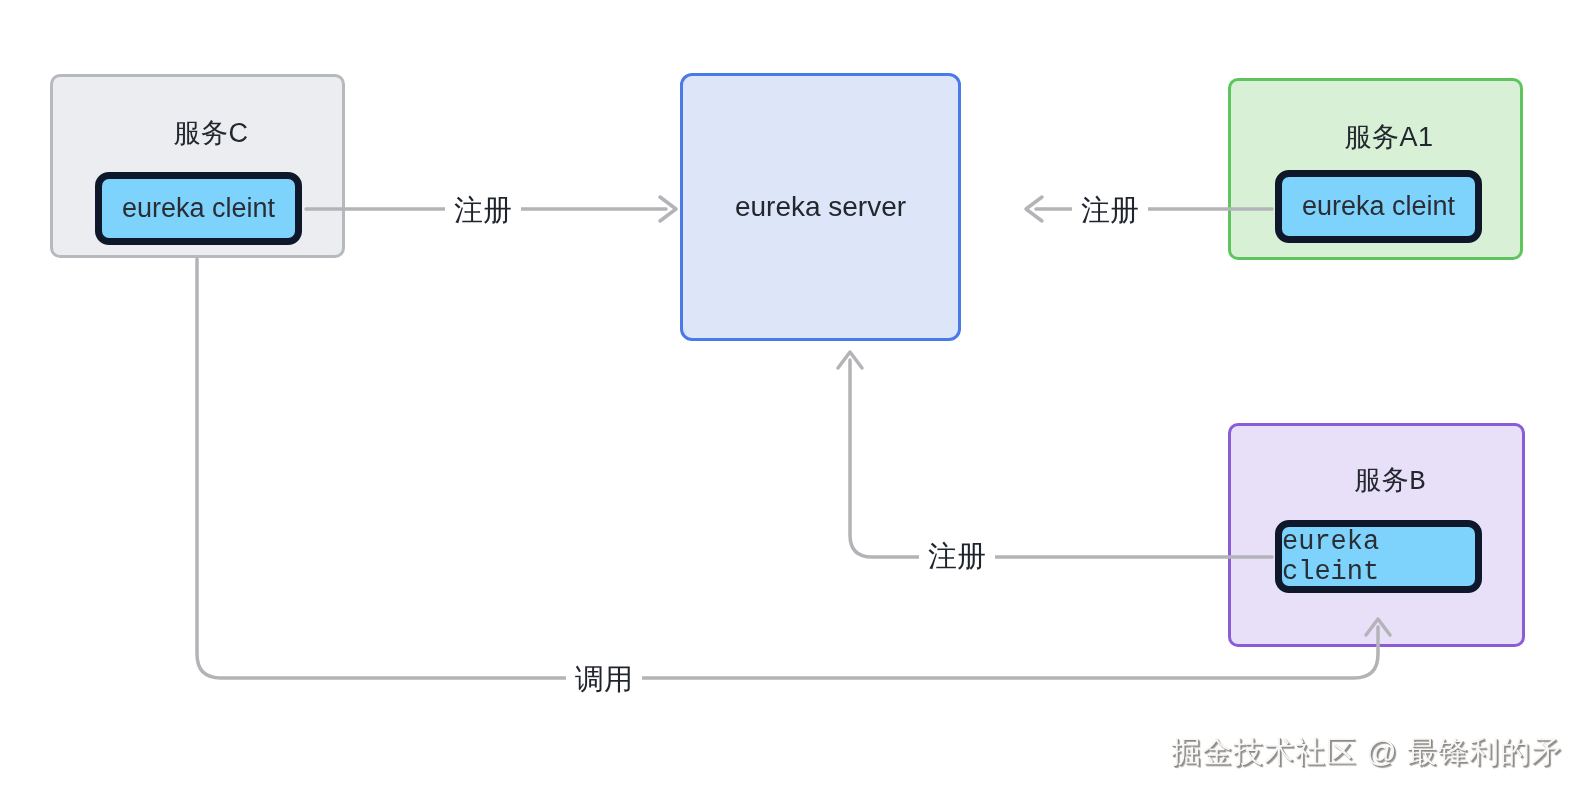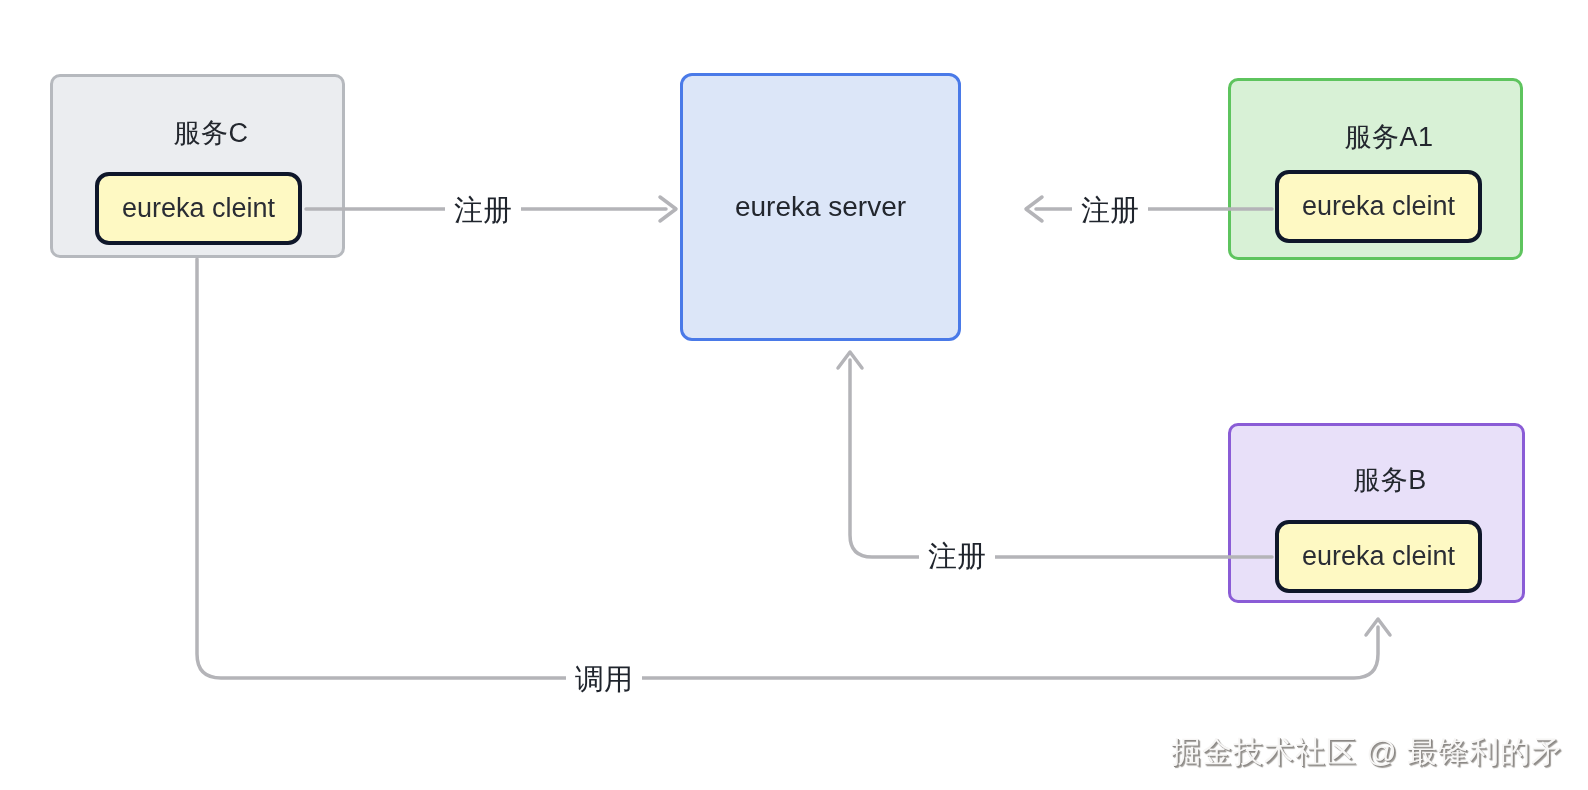--- a/index.html
+++ b/index.html
@@ -24,35 +24,35 @@
     position: absolute;
     left: 0; right: 0;
     text-align: center;
     font-size: 27px;
     color: #23272e;
     letter-spacing: 0.5px;
     margin-left: 27px;
   }
   .client-box {
     position: absolute;
-    background: #fef9c3;
-    border: 4px solid #0f172a;
+    background: #7dd3fc;
+    border: 7px solid #0f172a;
     border-radius: 14px;
     display: flex;
     align-items: center;
     justify-content: center;
     font-size: 27px;
     color: #2a2d34;
   }
 
   .node-service-c   { left: 50px;  top: 74px;  width: 295px; height: 184px; background: #ebedf0; border-color: #b6b9be; border-radius: 10px; }
   .node-server      { left: 680px; top: 73px;  width: 281px; height: 268px; background: #dce6f8; border-color: #4a7ae8; border-radius: 12px;
                       display: flex; align-items: center; justify-content: center; font-size: 28px; color: #23272e; }
   .node-service-a1  { left: 1228px; top: 78px; width: 295px; height: 182px; background: #d8f1d6; border-color: #5ec45e; border-radius: 10px; }
-  .node-service-b   { left: 1228px; top: 423px; width: 297px; height: 180px; background: #e8e0f9; border-color: #8a5cd6; border-radius: 10px; }
+  .node-service-b   { left: 1228px; top: 423px; width: 297px; height: 224px; background: #e8e0f9; border-color: #8a5cd6; border-radius: 10px; font-family: Liberation Mono, monospace; }
 
   .node-service-c .node-title  { top: 38px; }
   .node-service-a1 .node-title { top: 38px; }
   .node-service-b .node-title  { top: 36px; }
 
   .node-service-c .client-box  { left: 42px; top: 95px; width: 207px; height: 73px; }
   .node-service-a1 .client-box { left: 44px; top: 89px; width: 207px; height: 73px; }
   .node-service-b .client-box  { left: 44px; top: 94px; width: 207px; height: 73px; }
 
   svg.edges {

